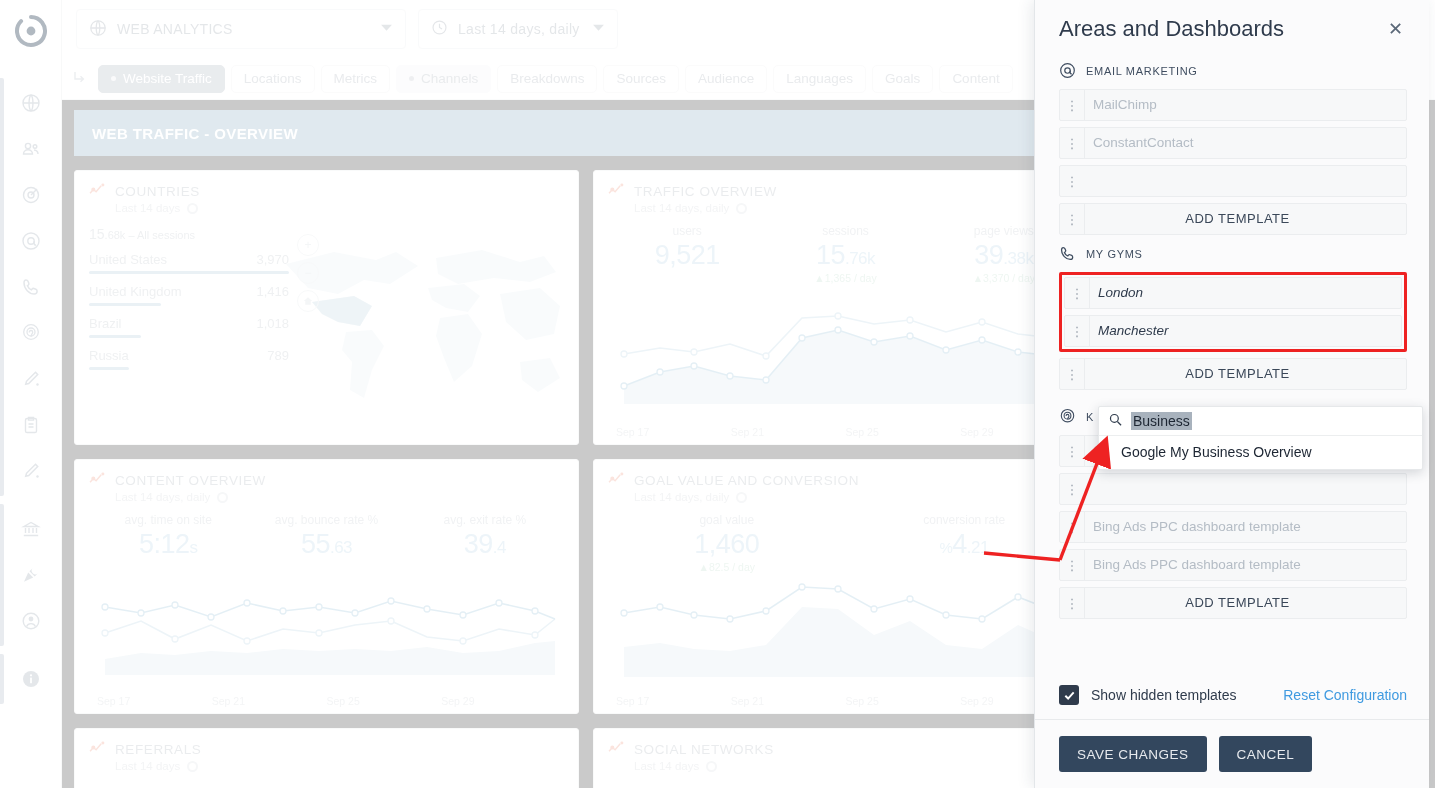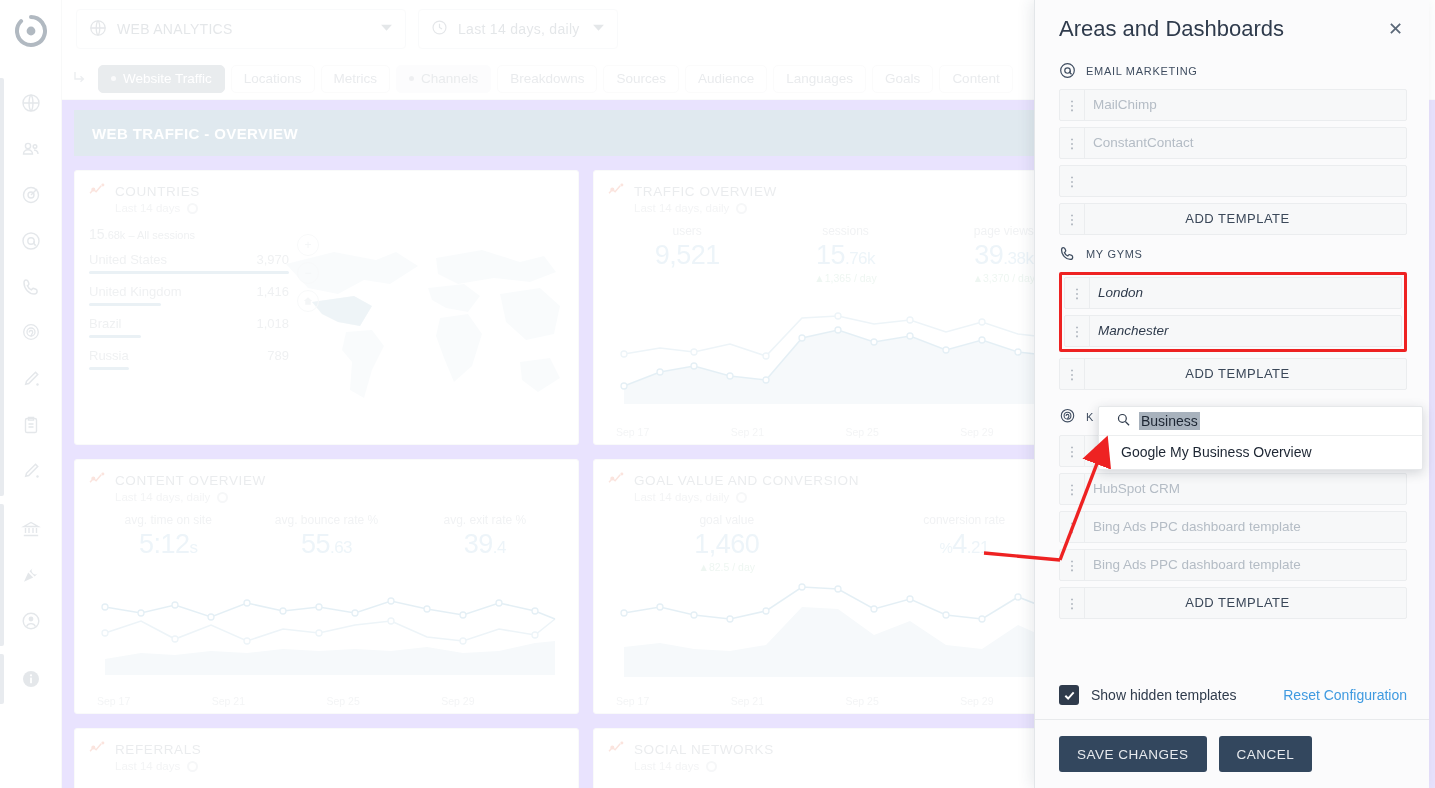--- a/index.html
+++ b/index.html
@@ -28,21 +28,21 @@
   .rail-item {
     width: 100%; height: 46px;
     display: flex; align-items: center; justify-content: center;
     color: #b8c0c9; cursor: pointer;
   }
   .rail-item svg { display: block; }
 
   
   .main {
     position: absolute; left: 62px; top: 0; right: 0; bottom: 0;
-    background: #c4b5fd; overflow: hidden;
+    background: #737373; overflow: hidden;
   }
   .topbar {
     height: 58px; display: flex; align-items: center; padding: 0 14px; gap: 12px;
     background: #fff;
   }
   .select-pill {
     height: 40px; border: 1px solid #f0f1f3; border-radius: 4px;
     display: flex; align-items: center; gap: 10px; padding: 0 12px;
     color: #b9bfc6; font-size: 14px; letter-spacing: .3px; background:#fff;
   }
@@ -201,21 +201,21 @@
     cursor: pointer; font-family: inherit;
   }
 
   
   .search-pop {
     position: absolute; left: 1098px; top: 406px; width: 325px;
     background: #fff; border: 1px solid #e6e8ea; border-radius: 2px;
     box-shadow: 0 3px 12px rgba(30,40,55,.18); z-index: 40;
   }
   .search-row {
-    height: 29px; display: flex; align-items: center; gap: 9px; padding: 0 18px;
+    height: 29px; display: flex; align-items: center; gap: 9px; padding: 0 10px;
     border-bottom: 1px solid #eceeef;
   }
   .search-val {
     font-size: 14px; color: #1d2633; background: #a8b2bd; padding: 1px 2px;
   }
   .search-opt {
     padding: 8px 10px 9px 22px; font-size: 14px; color: #1d2633; cursor: pointer;
   }
 
   
@@ -801,21 +801,20 @@
             </svg>
         </span>
         <span>K</span>
       </div>
       <div class="tpl">
         <span class="grip">⋮</span>
         <span class="tpl-label">Google Console Keywords</span>
       </div>
       <div class="tpl">
         <span class="grip">⋮</span>
-        <span class="tpl-label">HubSpot CRM</span>
       </div>
       <div class="tpl">
         <span class="grip">⋮</span>
         <span class="tpl-label">Bing Ads PPC dashboard template</span>
       </div>
       <div class="tpl">
         <span class="grip">⋮</span>
         <span class="tpl-label">Bing Ads PPC dashboard template</span>
       </div>
       <div class="tpl addtpl">

